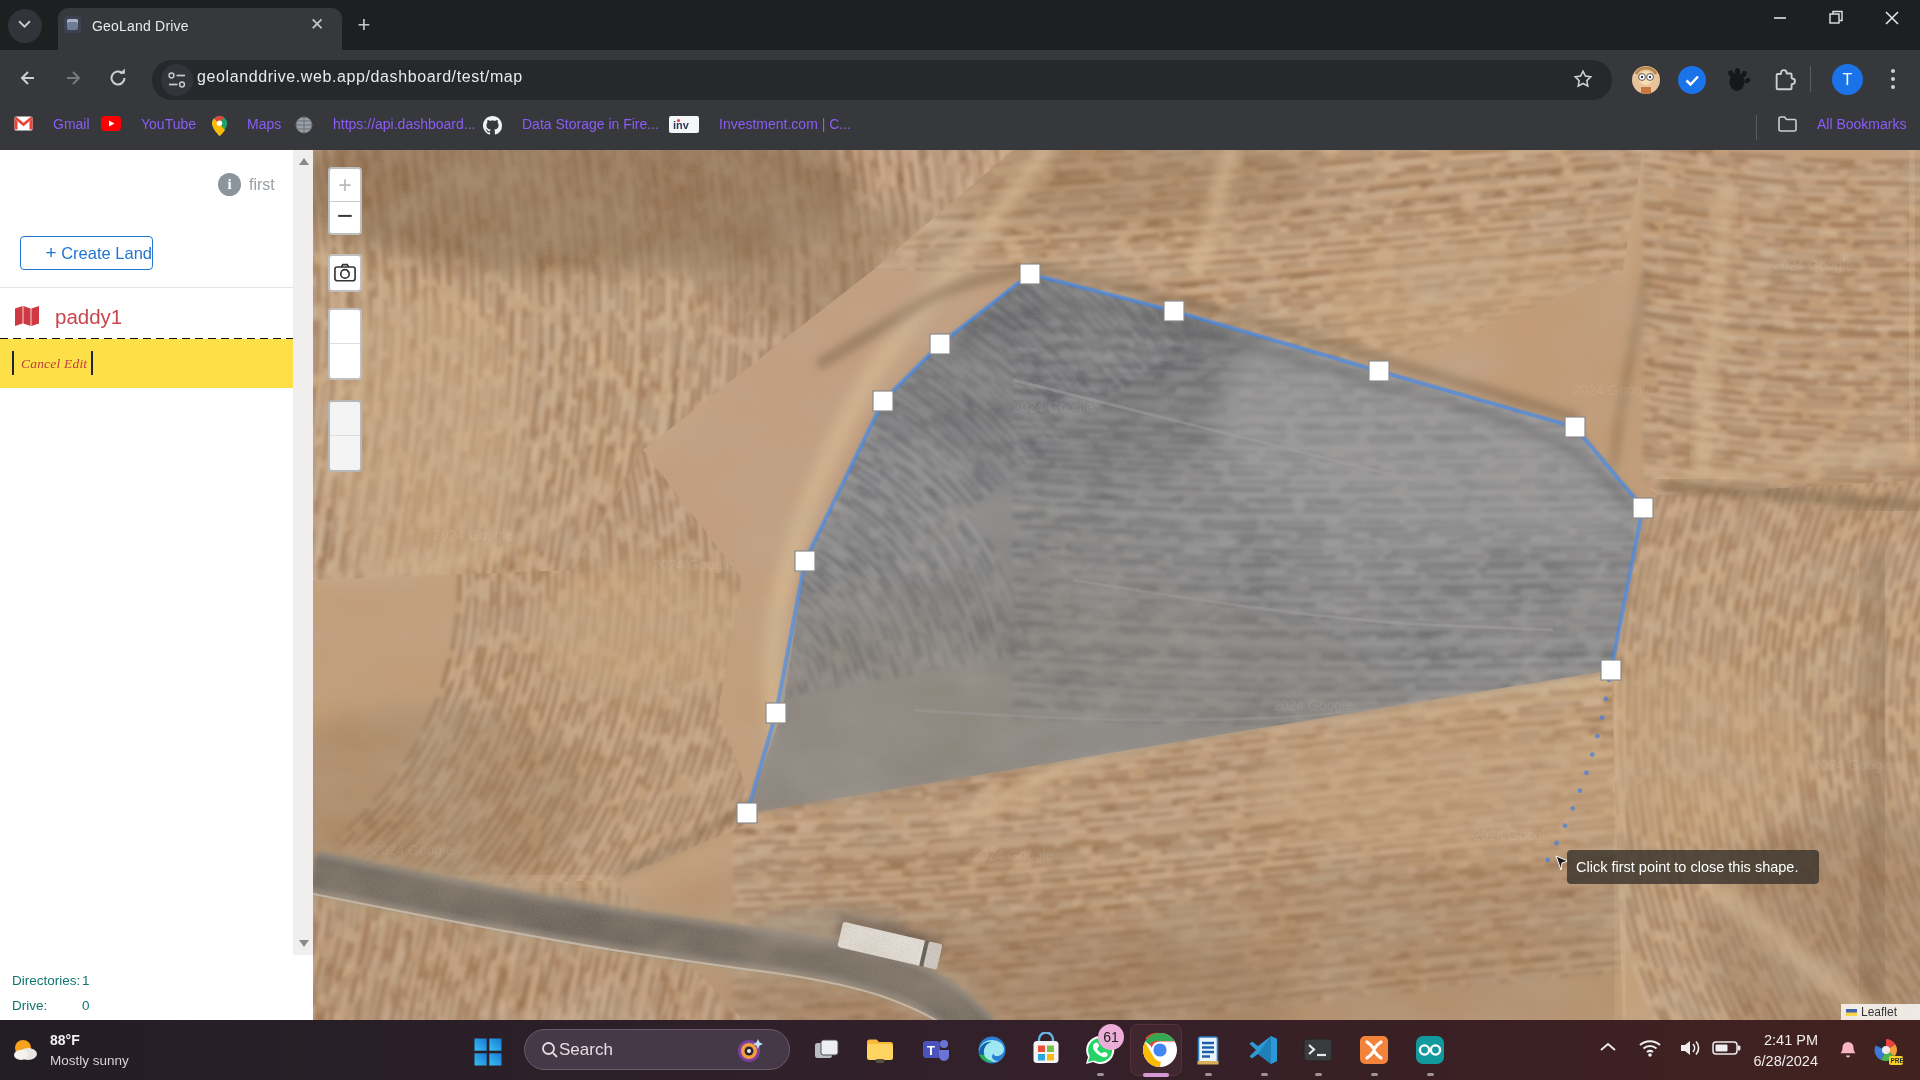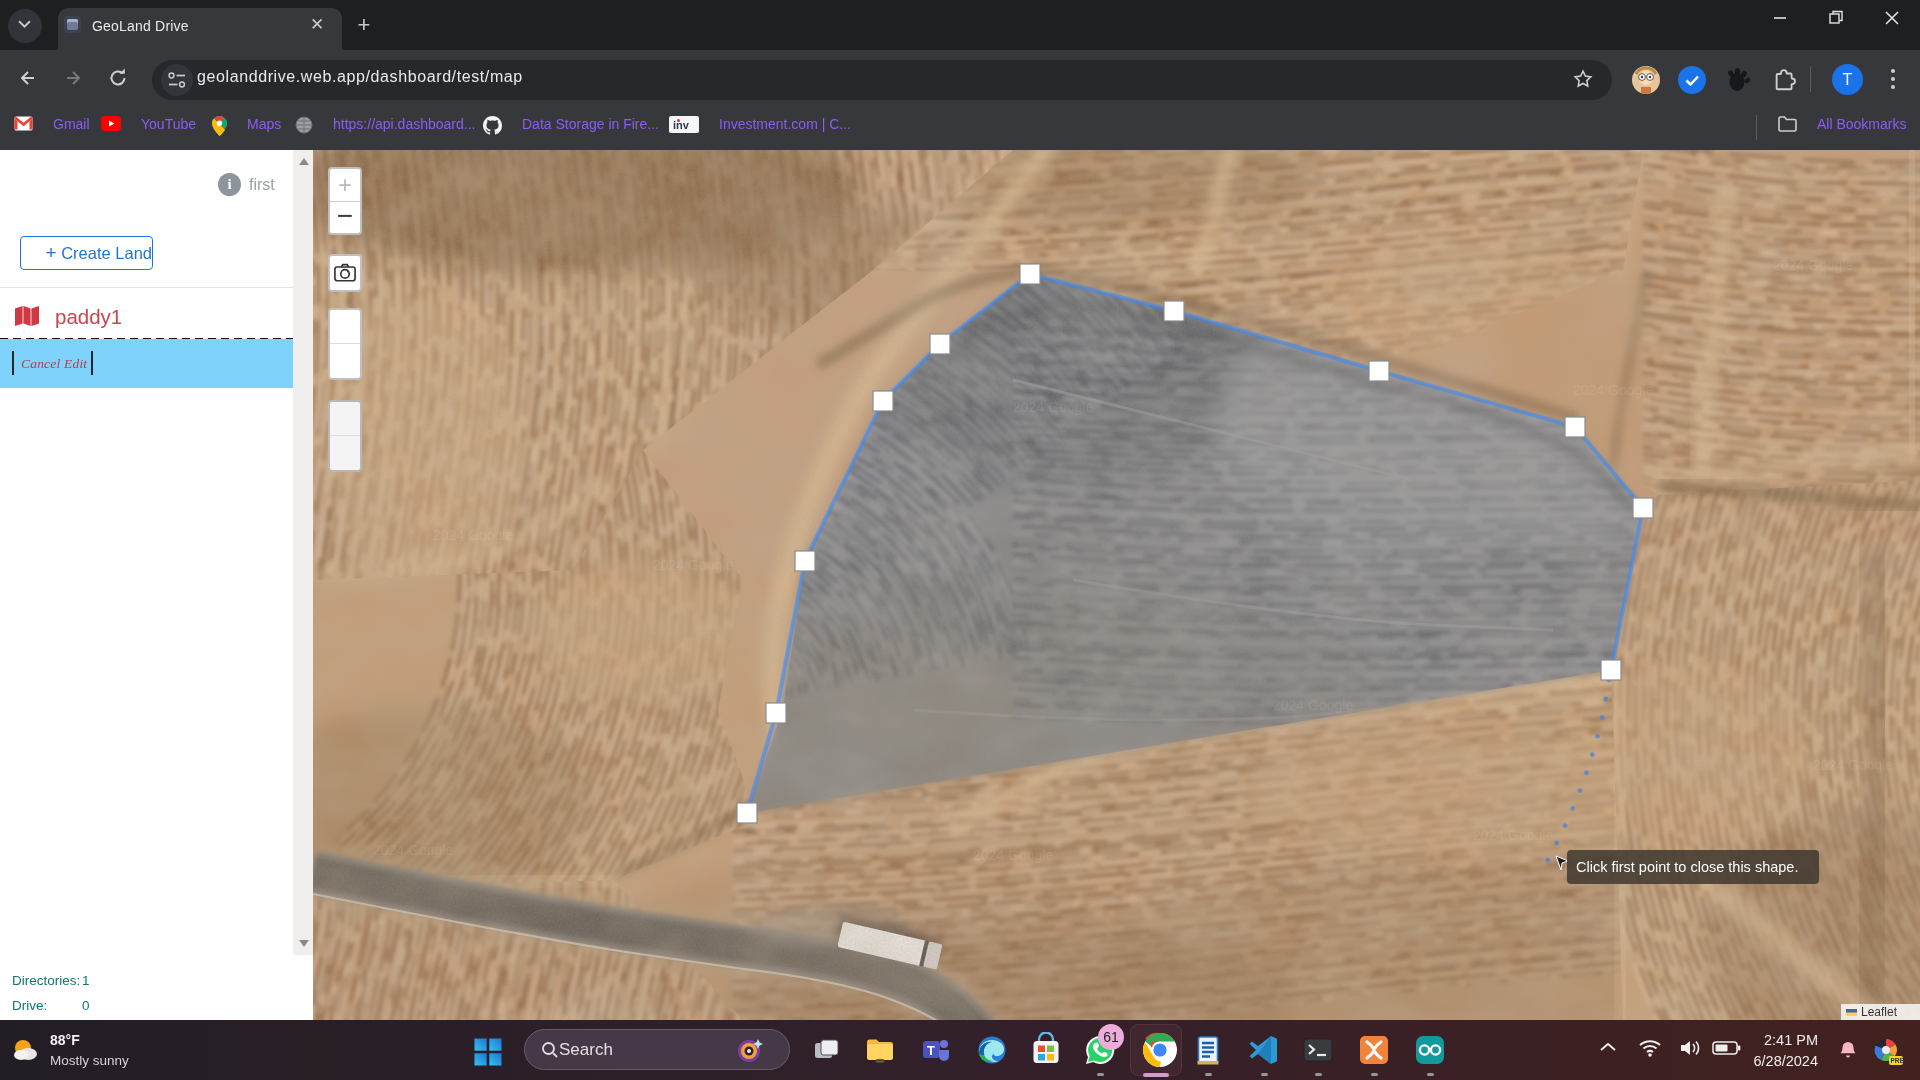--- a/index.html
+++ b/index.html
@@ -25,21 +25,21 @@
 #page{left:0;top:150px;width:1920px;height:870px;background:#fff}
 #sideheader{left:0;top:0;width:293px;height:61px;background:#212529;color:#fff}
 #sideheader b{position:absolute;left:16px;top:14px;font-size:27px;letter-spacing:.3px}
 #infoc{left:218px;top:23px;width:23px;height:23px;border-radius:50%;background:#8d959c;color:#fff;text-align:center;font-size:15px;line-height:23px;font-weight:bold;font-family:"Liberation Serif",serif}
 #testlbl{left:249px;top:26px;font-size:16px;color:#9aa0a6}
 #createbtn{left:20px;top:86px;width:133px;height:34px;border:1px solid #2275d2;border-radius:4px;color:#2276d2;font-size:16.5px;text-align:right;line-height:32px}
 #div1{left:0;top:137px;width:293px;height:1px;background:#e3e6e9}
 #paddyicon{left:15px;top:156px}
 #paddylbl{left:55px;top:155px;font-size:20.5px;color:#c9464e}
 #dashline{left:0;top:187.5px;width:293px;height:1.6px;background:repeating-linear-gradient(90deg,#111 0 8px,transparent 8px 13px)}
-#cancelband{left:0;top:189px;width:293px;height:49px;background:#7dd3fc}
+#cancelband{left:0;top:189px;width:293px;height:49px;background:#fde047}
 .vbar{top:12px;width:2px;height:24px;background:#212529;position:absolute}
 #canceltxt{left:21px;top:17px;font-style:italic;font-size:13.5px;color:#bf3a44;position:absolute;font-family:"Liberation Serif",serif;letter-spacing:.2px}
 #sfoot{left:12px;top:818px;font-size:13.5px;color:#0f766e;line-height:25px}
 #sfoot span{display:inline-block;width:70px}
 
 #sbar{left:293px;top:0;width:20px;height:805px;background:#f0efed}
 .arr{left:6px;width:0;height:0;border-left:5px solid transparent;border-right:5px solid transparent;position:absolute}
 
 #map{left:313px;top:0;width:1607px;height:870px;overflow:hidden}
 .lbtn{position:absolute;background:#fff;border:2px solid rgba(0,0,0,0.25);width:34px;height:68px;border-radius:4px}

